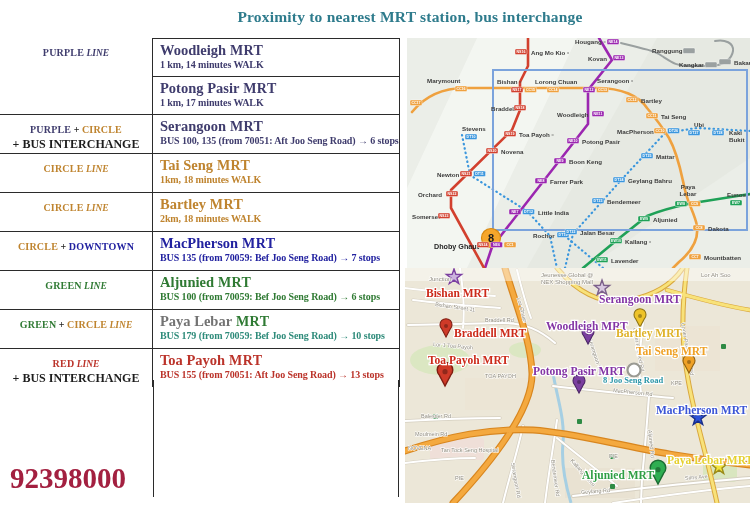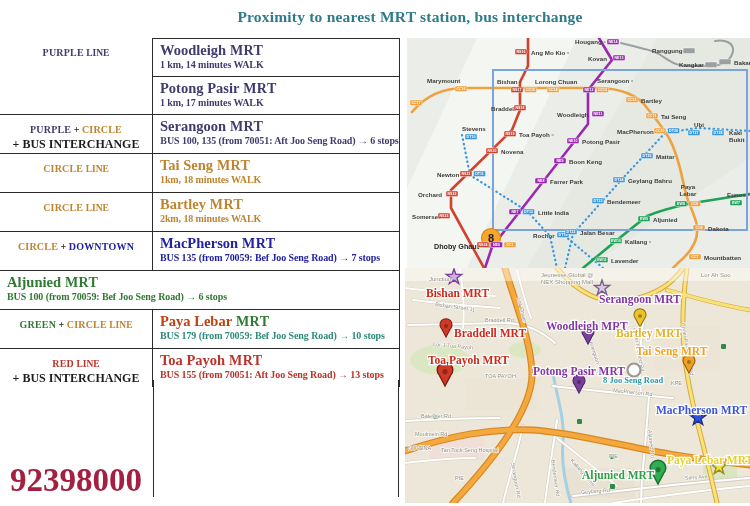--- a/index.html
+++ b/index.html
@@ -10,28 +10,28 @@
   
   .tbl{position:absolute;left:0;top:38px;width:400px;}
   .trow{display:flex;box-sizing:border-box;}
   .trow.bt{border-top:1.6px solid #2b2b2b;}
   .lcell{width:153px;box-sizing:border-box;border-right:1.6px solid #2b2b2b;
          text-align:center;padding-top:4px;}
   .rcol{flex:1;display:flex;flex-direction:column;box-sizing:border-box;border-right:1.6px solid #2b2b2b;}
   .rcell{height:38px;box-sizing:border-box;padding:2px 0 0 7px;}
   .rcell.btop{border-top:1.6px solid #2b2b2b;}
   .lparts .lg{font-size:10px;font-weight:bold;letter-spacing:.2px;}
-  .lparts .sm{font-size:9.5px;font-weight:bold;}
+  .lparts .sm{font-size:9.5px;font-weight:bold;font-style:italic;}
   .lparts .plus{font-size:10px;font-weight:bold;}
   .lsub{font-size:12px;font-weight:bold;color:#1d1d1d;text-align:center;}
   .stn .name{font-size:14.5px;font-weight:bold;}
   .stn .mrt{font-size:14px;font-weight:bold;letter-spacing:.4px;}
   .det{font-size:10px;font-weight:bold;letter-spacing:-.1px;}
   .vline{position:absolute;width:0;border-left:1.6px solid #2b2b2b;}
-  .phone{position:absolute;left:10px;top:462px;font-size:33px;font-weight:bold;color:#a32040;}
+  .phone{position:absolute;left:10px;top:462px;font-size:29px;font-weight:bold;color:#a32040;}
   
   .mrtmap{position:absolute;left:407px;top:38px;}
   .stmap{position:absolute;left:405px;top:268px;}
   svg text{user-select:none;}
   .mlab{font-family:"Liberation Sans","DejaVu Sans",sans-serif;font-size:6.2px;font-weight:bold;fill:#3c3c3c;}
   .mlab.big{font-size:7.2px;fill:#1f1f1f;}
   .bdg{font-family:"Liberation Sans","DejaVu Sans",sans-serif;font-size:3.6px;font-weight:bold;fill:#ffffff;text-anchor:middle;}
   .anno{font-family:"Liberation Serif",serif;font-weight:bold;paint-order:stroke;stroke:#ffffff;stroke-width:2.4px;}
   .road{font-family:"Liberation Sans","DejaVu Sans",sans-serif;fill:#8f8a7c;paint-order:stroke;stroke:#ffffff;stroke-width:1.1px;}
 </style>
@@ -96,34 +96,37 @@
           <div class="lparts"><span class="lg" style="color: rgb(191, 132, 47);">CIRCLE</span><span class="plus" style="color: rgb(29, 29, 29);"> + </span><span class="lg" style="color: rgb(34, 34, 160);">DOWNTOWN</span></div>
         </div>
         <div class="rcol">
           <div class="rcell">
             <div class="stn"><span class="name" style="color: rgb(34, 34, 160);">MacPherson</span><span class="mrt" style="color: rgb(34, 34, 160);"> MRT</span></div>
             <div class="det" style="color: rgb(34, 34, 160);">BUS 135 (from 70059: Bef Joo Seng Road) → 7 stops</div>
           </div>
         </div>
       </div>
       <div class="trow bt">
+        <div class="lcell">
+          <div class="lparts"><span class="lg" style="color: rgb(47, 122, 51);">GREEN</span><span class="sm" style="color: rgb(47, 122, 51);"> LINE</span></div>
+        </div>
         <div class="rcol">
           <div class="rcell">
             <div class="stn"><span class="name" style="color: rgb(47, 122, 51);">Aljunied</span><span class="mrt" style="color: rgb(47, 122, 51);"> MRT</span></div>
             <div class="det" style="color: rgb(47, 122, 51);">BUS 100 (from 70059: Bef Joo Seng Road) → 6 stops</div>
           </div>
         </div>
       </div>
       <div class="trow bt">
         <div class="lcell">
           <div class="lparts"><span class="lg" style="color: rgb(47, 122, 51);">GREEN</span><span class="plus" style="color: rgb(29, 29, 29);"> + </span><span class="lg" style="color: rgb(191, 132, 47);">CIRCLE</span><span class="sm" style="color: rgb(191, 132, 47);"> LINE</span></div>
         </div>
         <div class="rcol">
           <div class="rcell">
-            <div class="stn"><span class="name" style="color: #c2410c;">Paya Lebar</span><span class="mrt" style="color: rgb(47, 122, 51);"> MRT</span></div>
+            <div class="stn"><span class="name" style="color: #737373;">Paya Lebar</span><span class="mrt" style="color: rgb(47, 122, 51);"> MRT</span></div>
             <div class="det" style="color: rgb(46, 139, 122);">BUS 179 (from 70059: Bef Joo Seng Road) → 10 stops</div>
           </div>
         </div>
       </div>
       <div class="trow bt">
         <div class="lcell">
           <div class="lparts"><span class="lg" style="color: rgb(187, 51, 42);">RED</span><span class="sm" style="color: rgb(187, 51, 42);"> LINE</span></div>
           <div class="lsub">+ BUS INTERCHANGE</div>
         </div>
         <div class="rcol">

